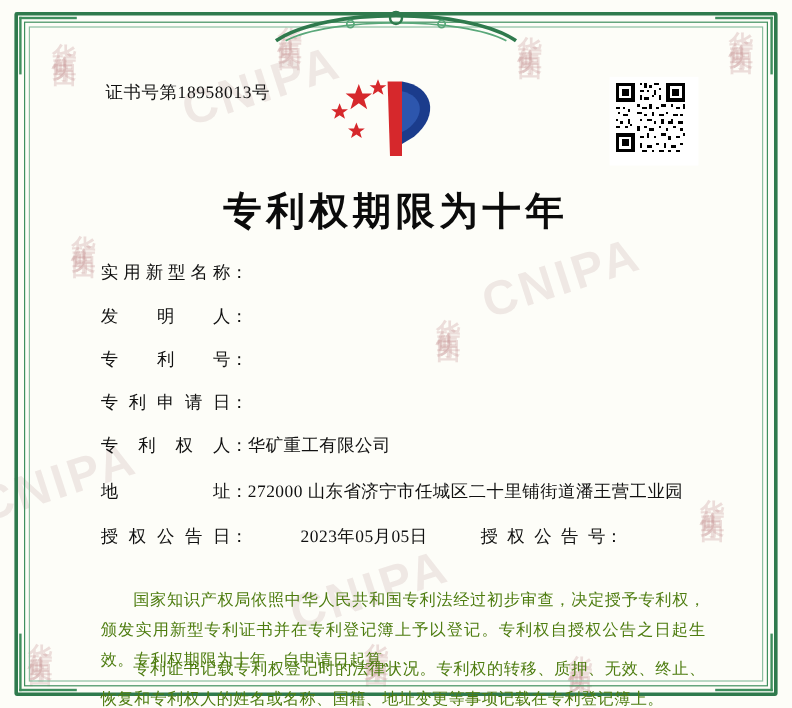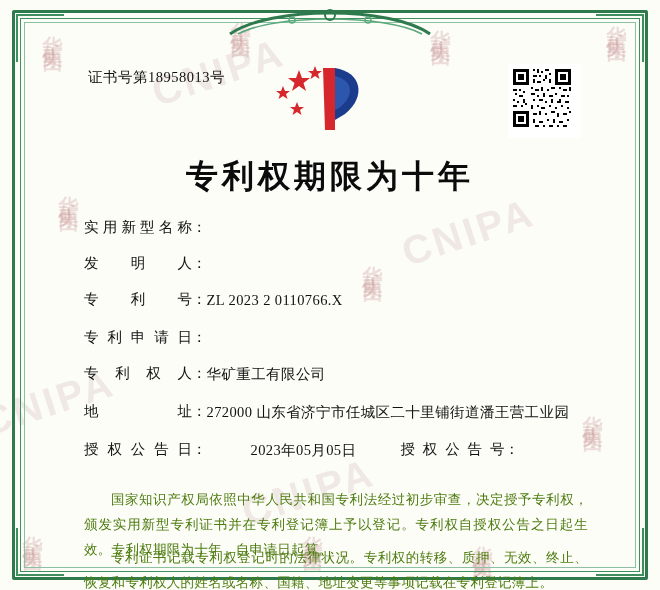--- a/index.html
+++ b/index.html
@@ -362,21 +362,20 @@
         <div class="colon">：</div>
       </div>
 
       <div class="row">
         <div class="lbl">
             <span>专</span>
             <span>利</span>
             <span>号</span>
           </div>
         <div class="colon">：</div>
-        <div class="val">ZL 2023 2 0110766.X</div>
       </div>
 
       <div class="row">
         <div class="lbl">
             <span>专</span>
             <span>利</span>
             <span>申</span>
             <span>请</span>
             <span>日</span>
           </div>

